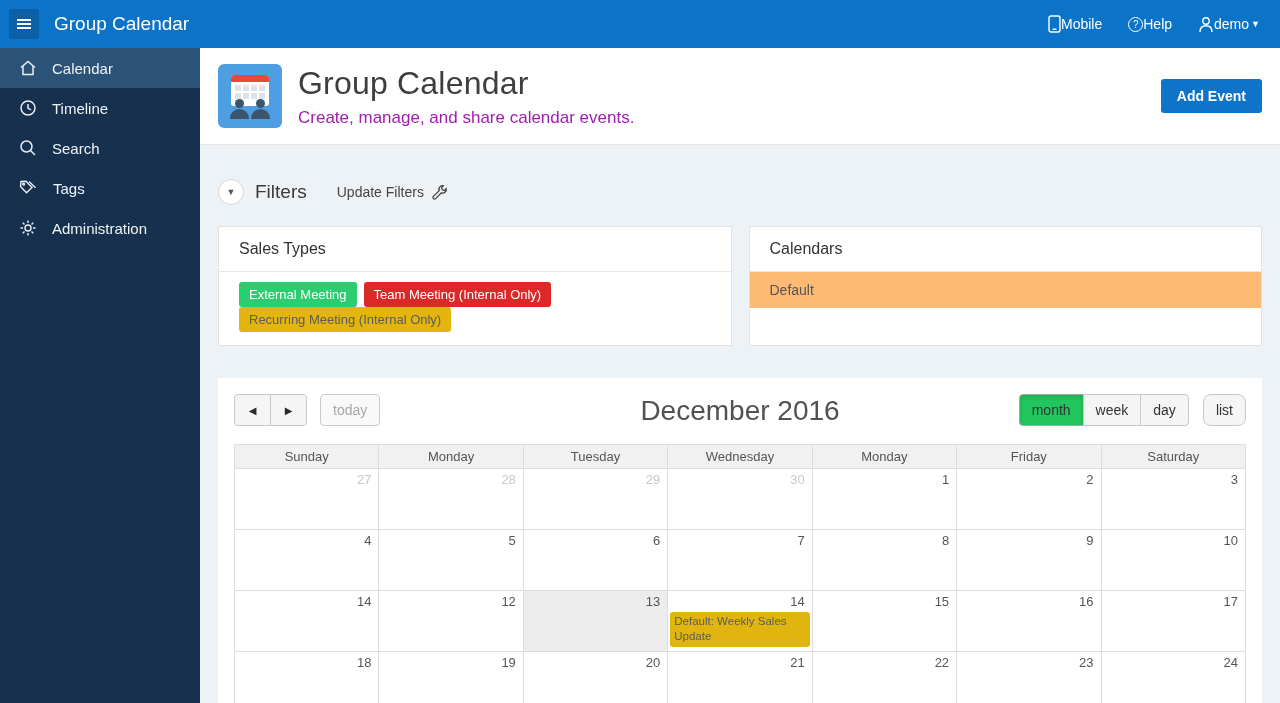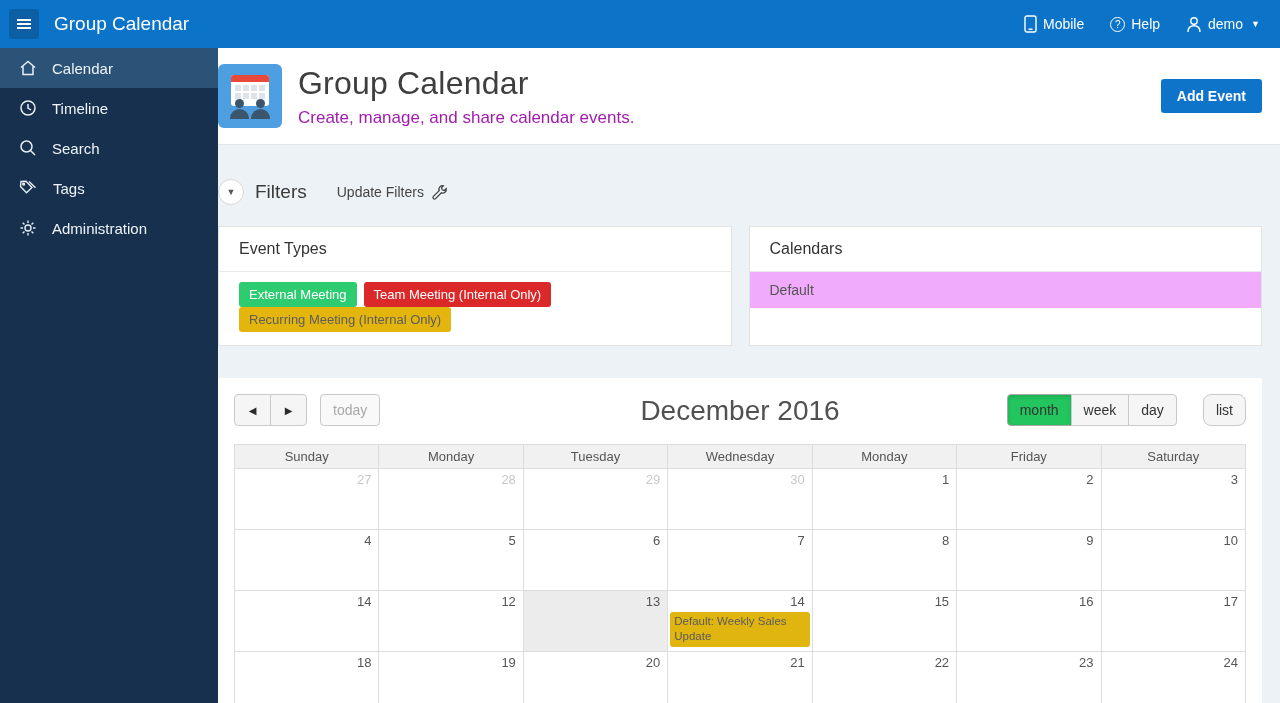--- a/index.html
+++ b/index.html
@@ -9,28 +9,28 @@
 
   
   .topbar { position:absolute; top:0; left:0; right:0; height:48px; background:#0b74c9;
             display:flex; align-items:center; z-index:30; }
   .hamburger { width:30px; height:30px; margin-left:9px; background:#0b5fa4; border-radius:3px;
                display:flex; align-items:center; justify-content:center; cursor:pointer; border:none; }
   .hamburger .bars { width:14px; height:2px; background:#fff;
                      box-shadow:0 4px 0 #fff, 0 -4px 0 #fff; }
   .topbar-title { color:#fff; font-size:19px; margin-left:15px; font-weight:400; }
   .topbar-right { margin-left:auto; display:flex; align-items:center; gap:26px; margin-right:20px; }
-  .topbar-link { display:flex; align-items:center; gap:6px; color:#fff; font-size:14px; cursor:pointer; }
+  .topbar-link { display:flex; align-items:center; color:#fff; font-size:14px; cursor:pointer; }
   .topbar-link svg { display:block; }
   .help-circle { width:15px; height:15px; border:1px solid #fff; border-radius:50%;
                  font-size:10px; display:flex; align-items:center; justify-content:center; color:#fff; }
   .caret { font-size:10px; margin-left:2px; }
 
   
-  .sidebar { position:absolute; top:48px; left:0; width:218px; bottom:0; background:#16304e; z-index:20; }
+  .sidebar { position:absolute; top:48px; left:0; width:200px; bottom:0; background:#16304e; z-index:20; }
   .side-item { height:40px; display:flex; align-items:center; padding-left:19px; gap:15px;
                color:#eef3f8; font-size:15px; cursor:pointer; }
   .side-item.active { background:#2b5277; }
   .side-item svg { display:block; stroke:#e8eef4; }
 
   
   .main { position:absolute; left:200px; top:48px; right:0; bottom:0; overflow:hidden; }
   .page-header { background:#fff; border-bottom:1px solid #e4e6e8; padding:16px 18px; height:97px;
                  display:flex; align-items:center; }
   .app-icon { width:64px; height:64px; border-radius:6px; background:#4d9fe1; position:relative; flex-shrink:0; }
@@ -62,39 +62,39 @@
                     color:#454545; cursor:pointer; }
   .update-filters svg { display:block; }
 
   
   .panels { display:flex; gap:17px; margin-top:21px; }
   .panel { background:#fff; border:1px solid #e2e2e2; flex:1; }
   .panel-header { padding:13px 20px; font-size:16px; color:#333; border-bottom:1px solid #e8e8e8; }
   .panel-body-tags { padding:10px 20px 13px; }
   .tag { display:inline-block; font-size:13px; padding:5px 10px; border-radius:3px; margin-right:7px;
          cursor:pointer;text-align:center; }
-  .cal-list-row { background:#f0abfc; padding:10px 20px; font-size:14px; color:#555; cursor:pointer; }
+  .cal-list-row { background:#fdba74; padding:10px 20px; font-size:14px; color:#555; cursor:pointer; }
 
   
   .cal-card { background:#fff; margin-top:32px; padding:16px; }
   .fc-toolbar { position:relative; height:34px; }
   .fc-left { position:absolute; left:0; top:0; display:flex; align-items:center; }
   .fc-right { position:absolute; right:0; top:0; display:flex; align-items:center; }
   .fc-title { text-align:center; font-size:28px; color:#515151; font-weight:300; line-height:34px; }
   .btn-group { display:inline-flex; }
   .fc-btn { height:32px; background:#f5f5f5; border:1px solid #c9c9c9; color:#333; font-size:14px;
             padding:0 12px; cursor:pointer; font-family:"Liberation Sans", sans-serif; }
   .btn-group .fc-btn + .fc-btn { margin-left:-1px; }
   .btn-group .fc-btn:first-child { border-radius:4px 0 0 4px; }
   .btn-group .fc-btn:last-child { border-radius:0 4px 4px 0; }
   .btn-group .fc-btn:only-child, .fc-btn.single { border-radius:4px; }
   .fc-btn.arrow { width:37px; font-size:10px; color:#2b2b2b; }
   .fc-btn.today { margin-left:13px; border-radius:4px; color:#a8a8a8; background:#f9f9f9; cursor:default; }
   .fc-btn.active { background:#22c55e; border-color:#a8a8a8; box-shadow:inset 0 2px 4px rgba(0,0,0,0.13); }
-  .fc-btn.list { margin-left:26px; border-radius:8px; }
+  .fc-btn.list { margin-left:14px; border-radius:8px; }
 
   
   .fc-grid { width:100%; border-collapse:collapse; table-layout:fixed; margin-top:16px; }
   .fc-grid th { background:#f1f1f1; border:1px solid #ddd; font-weight:normal; font-size:13px;
                 color:#555; padding:4px 0; }
   .fc-grid td { border:1px solid #ddd; height:61px; vertical-align:top; background:#fff; }
   .fc-grid td.today { background:#ececec; }
   .day-num { text-align:right; font-size:13px; color:#555; padding:3px 7px 2px; }
   td.other .day-num { color:#c8c8c8; }
   .fc-event { margin:1px 2px 2px; padding:2px 4px 3px; border-radius:3px; font-size:11.5px;
@@ -230,21 +230,21 @@
           <span>
             <svg width="17" height="17" viewBox="0 0 17 17" fill="none" stroke="#444" stroke-width="1.3">
               <path d="M15.2 4.6 a3.6 3.6 0 0 1 -4.8 4.2 L4.6 14.6 a1.5 1.5 0 0 1 -2.2 -2.2 L8.2 6.6 a3.6 3.6 0 0 1 4.2 -4.8 L10.6 3.6 l0.6 2.2 2.2 0.6 Z"></path>
             </svg>
           </span>
         </span>
       </div>
 
       <div class="panels">
         <div class="panel">
-          <div class="panel-header">Event Types</div>
+          <div class="panel-header">Sales Types</div>
           <div class="panel-body-tags" id="event-type-tags"><span class="tag" style="background: rgb(46, 204, 113); color: rgb(255, 255, 255);">External Meeting</span><span class="tag" style="background: rgb(219, 40, 40); color: rgb(255, 255, 255);">Team Meeting (Internal Only)</span><span class="tag" style="background: rgb(228, 182, 13); color: rgb(92, 92, 92);">Recurring Meeting (Internal Only)</span></div>
         </div>
         <div class="panel">
           <div class="panel-header">Calendars</div>
           <div id="calendars-list">
               <div class="cal-list-row">Default</div>
             </div>
         </div>
       </div>
 

